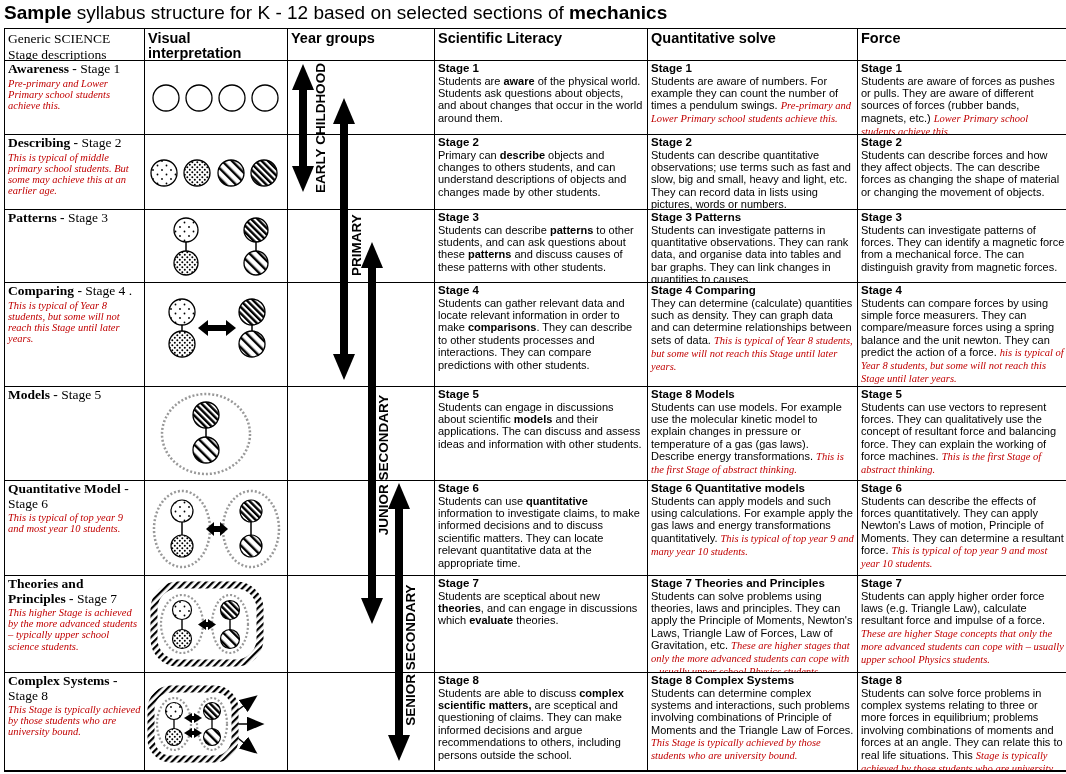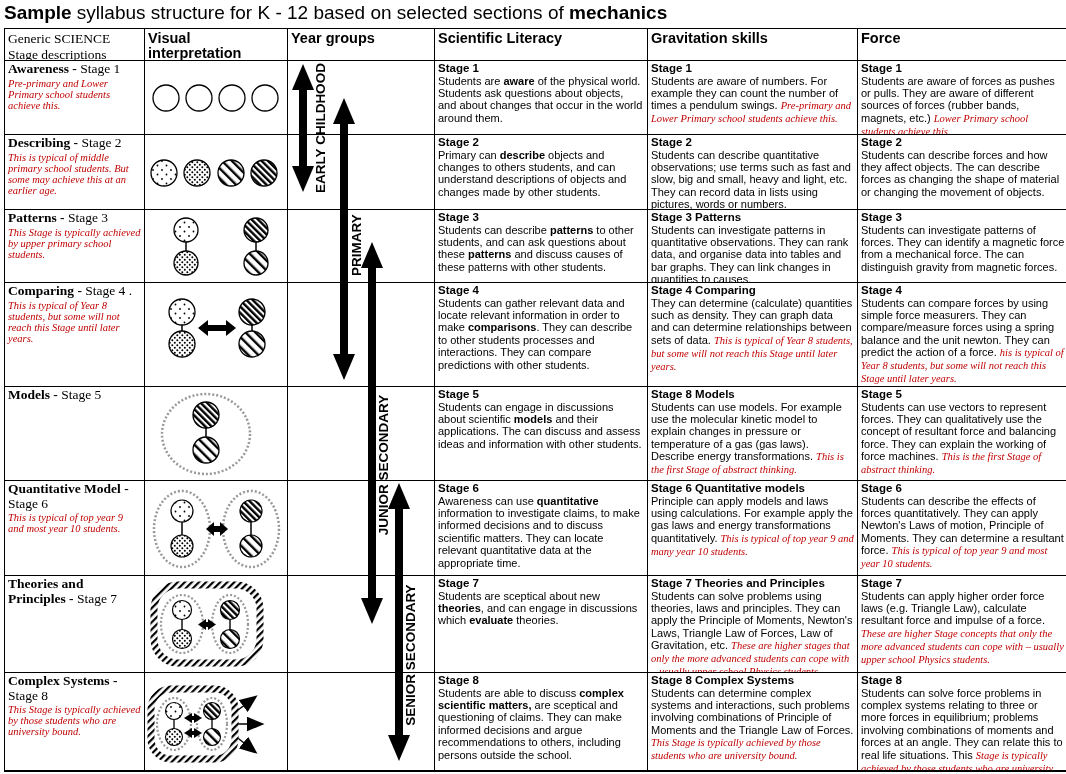--- a/index.html
+++ b/index.html
@@ -58,21 +58,21 @@
 </svg>
 
 <div class="title"><span class="b">Sample</span><span> syllabus structure for K - 12 based on selected sections of </span><span class="b">mechanics</span></div>
 
 <div class="grid">
 
   <div class="cell hcell hserif">Generic SCIENCE Stage descriptions</div>
   <div class="cell hcell">Visual interpretation</div>
   <div class="cell hcell">Year groups</div>
   <div class="cell hcell">Scientific Literacy</div>
-  <div class="cell hcell">Gravitation skills</div>
+  <div class="cell hcell">Quantitative solve</div>
   <div class="cell hcell">Force</div>
 
   <div class="cell scell">
     <div class="sname"><span class="b">Awareness -</span><span> Stage 1</span></div>
     <div class="snote">Pre-primary and Lower Primary school students achieve this.</div>
   </div>
   <div class="cell vcell">
     <svg width="141" height="72">
       <g fill="#fff" stroke="#000" stroke-width="1.3">
         <circle cx="20" cy="36" r="13"></circle>
@@ -119,21 +119,20 @@
     <span class="hd">Stage 2</span>
     <span><span>Students can describe quantitative observations; use terms such as fast and slow, big and small, heavy and light, etc. They can record data in lists using pictures, words or numbers.</span></span>
   </div>
   <div class="cell tcell">
     <span class="hd">Stage 2</span>
     <span><span>Students can describe forces and how they affect objects. The can describe forces as changing the shape of material or changing the movement of objects.</span></span>
   </div>
 
   <div class="cell scell">
     <div class="sname"><span class="b">Patterns -</span><span> Stage 3</span></div>
-    <div class="snote">This Stage is typically achieved by upper primary school students.</div>
   </div>
   <div class="cell vcell">
     <svg width="141" height="71">
       <line x1="40" y1="30" x2="40" y2="42" stroke="#000" stroke-width="1.5"></line>
       <line x1="110" y1="30" x2="110" y2="42" stroke="#000" stroke-width="1.5"></line>
       <g stroke="#000" stroke-width="1.3">
         <circle cx="40" cy="19" r="12" fill="url(#pDotS)"></circle>
         <circle cx="40" cy="52" r="12" fill="url(#pDotD)"></circle>
         <circle cx="110" cy="19" r="12" fill="url(#pHatchD)"></circle>
         <circle cx="110" cy="52" r="12" fill="url(#pHatchL)"></circle>
@@ -231,33 +230,34 @@
         <circle cx="105" cy="64" r="11" fill="url(#pHatchL)"></circle>
       </g>
       <rect x="66" y="44" width="10" height="6" fill="#000"></rect>
       <polygon points="60,47 68,40 68,54" fill="#000"></polygon>
       <polygon points="82,47 74,40 74,54" fill="#000"></polygon>
     </svg>
   </div>
   <div class="cell"></div>
   <div class="cell tcell">
     <span class="hd">Stage 6</span>
-    <span><span>Awareness can use </span><span class="b">quantitative</span><span> information to investigate claims, to make informed decisions and to discuss scientific matters. They can locate relevant quantitative data at the appropriate time.</span></span>
+    <span><span>Students can use </span><span class="b">quantitative</span><span> information to investigate claims, to make informed decisions and to discuss scientific matters. They can locate relevant quantitative data at the appropriate time.</span></span>
   </div>
   <div class="cell tcell">
     <span class="hd">Stage 6 Quantitative models</span>
-    <span><span>Principle can apply models and laws using calculations. For example apply the gas laws and energy transformations quantitatively. </span><span class="r">This is typical of top year 9 and many year 10 students.</span></span>
+    <span><span>Students can apply models and such using calculations. For example apply the gas laws and energy transformations quantitatively. </span><span class="r">This is typical of top year 9 and many year 10 students.</span></span>
   </div>
   <div class="cell tcell">
     <span class="hd">Stage 6</span>
     <span><span>Students can describe the effects of forces quantitatively. They can apply Newton's Laws of motion, Principle of Moments. They can determine a resultant force. </span><span class="r">This is typical of top year 9 and most year 10 students.</span></span>
   </div>
 
   <div class="cell scell">
     <div class="sname"><span class="b">Theories and Principles -</span><span> Stage 7</span></div>
+    <div class="snote">This higher Stage is achieved by the more advanced students  – typically upper school science students.</div>
   </div>
   <div class="cell vcell">
     <svg width="141" height="95">
       <rect x="8" y="8" width="106" height="78" rx="24" fill="#fff" stroke="url(#pBand)" stroke-width="7"></rect>
       <ellipse cx="36" cy="47" rx="21" ry="29" fill="none" stroke="#999" stroke-width="2.2" stroke-dasharray="2 2"></ellipse>
       <ellipse cx="84" cy="47" rx="18" ry="29" fill="none" stroke="#999" stroke-width="2.2" stroke-dasharray="2 2"></ellipse>
       <line x1="36" y1="41" x2="36" y2="54" stroke="#000" stroke-width="1.4"></line>
       <line x1="84" y1="41" x2="84" y2="54" stroke="#000" stroke-width="1.4"></line>
       <g stroke="#000" stroke-width="1.2">
         <circle cx="36" cy="33" r="9.5" fill="url(#pDotS)"></circle>

